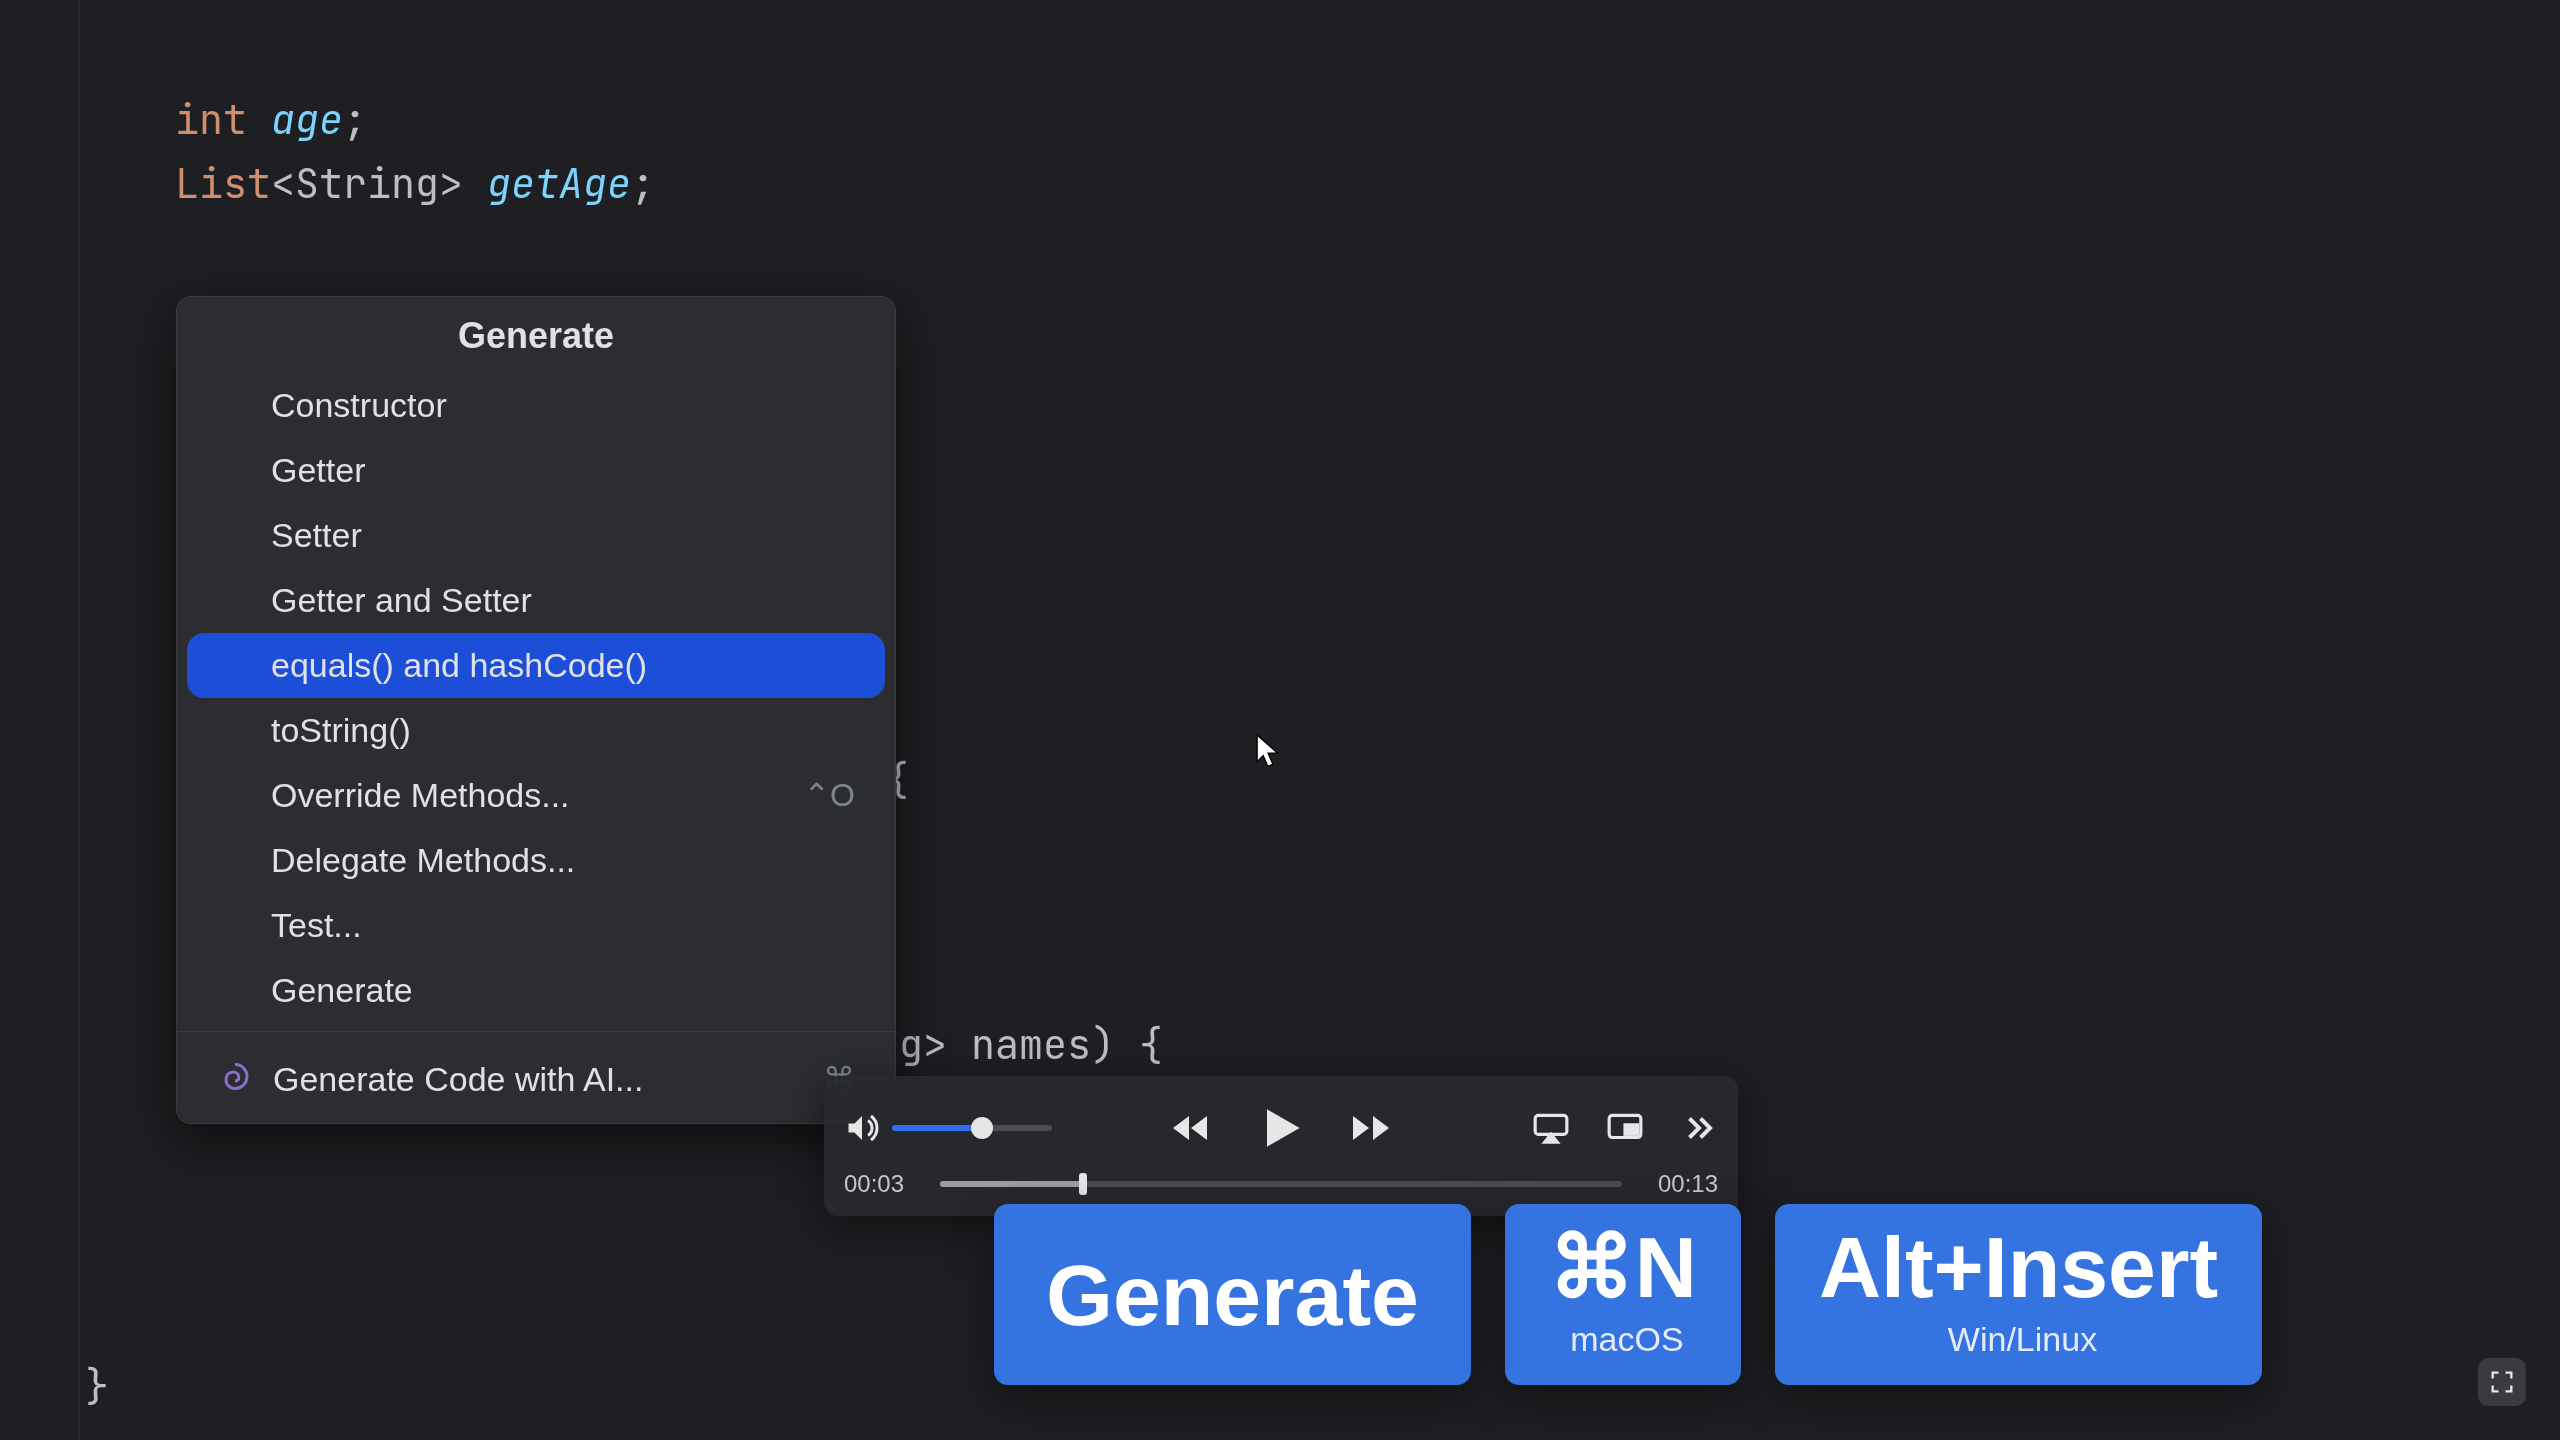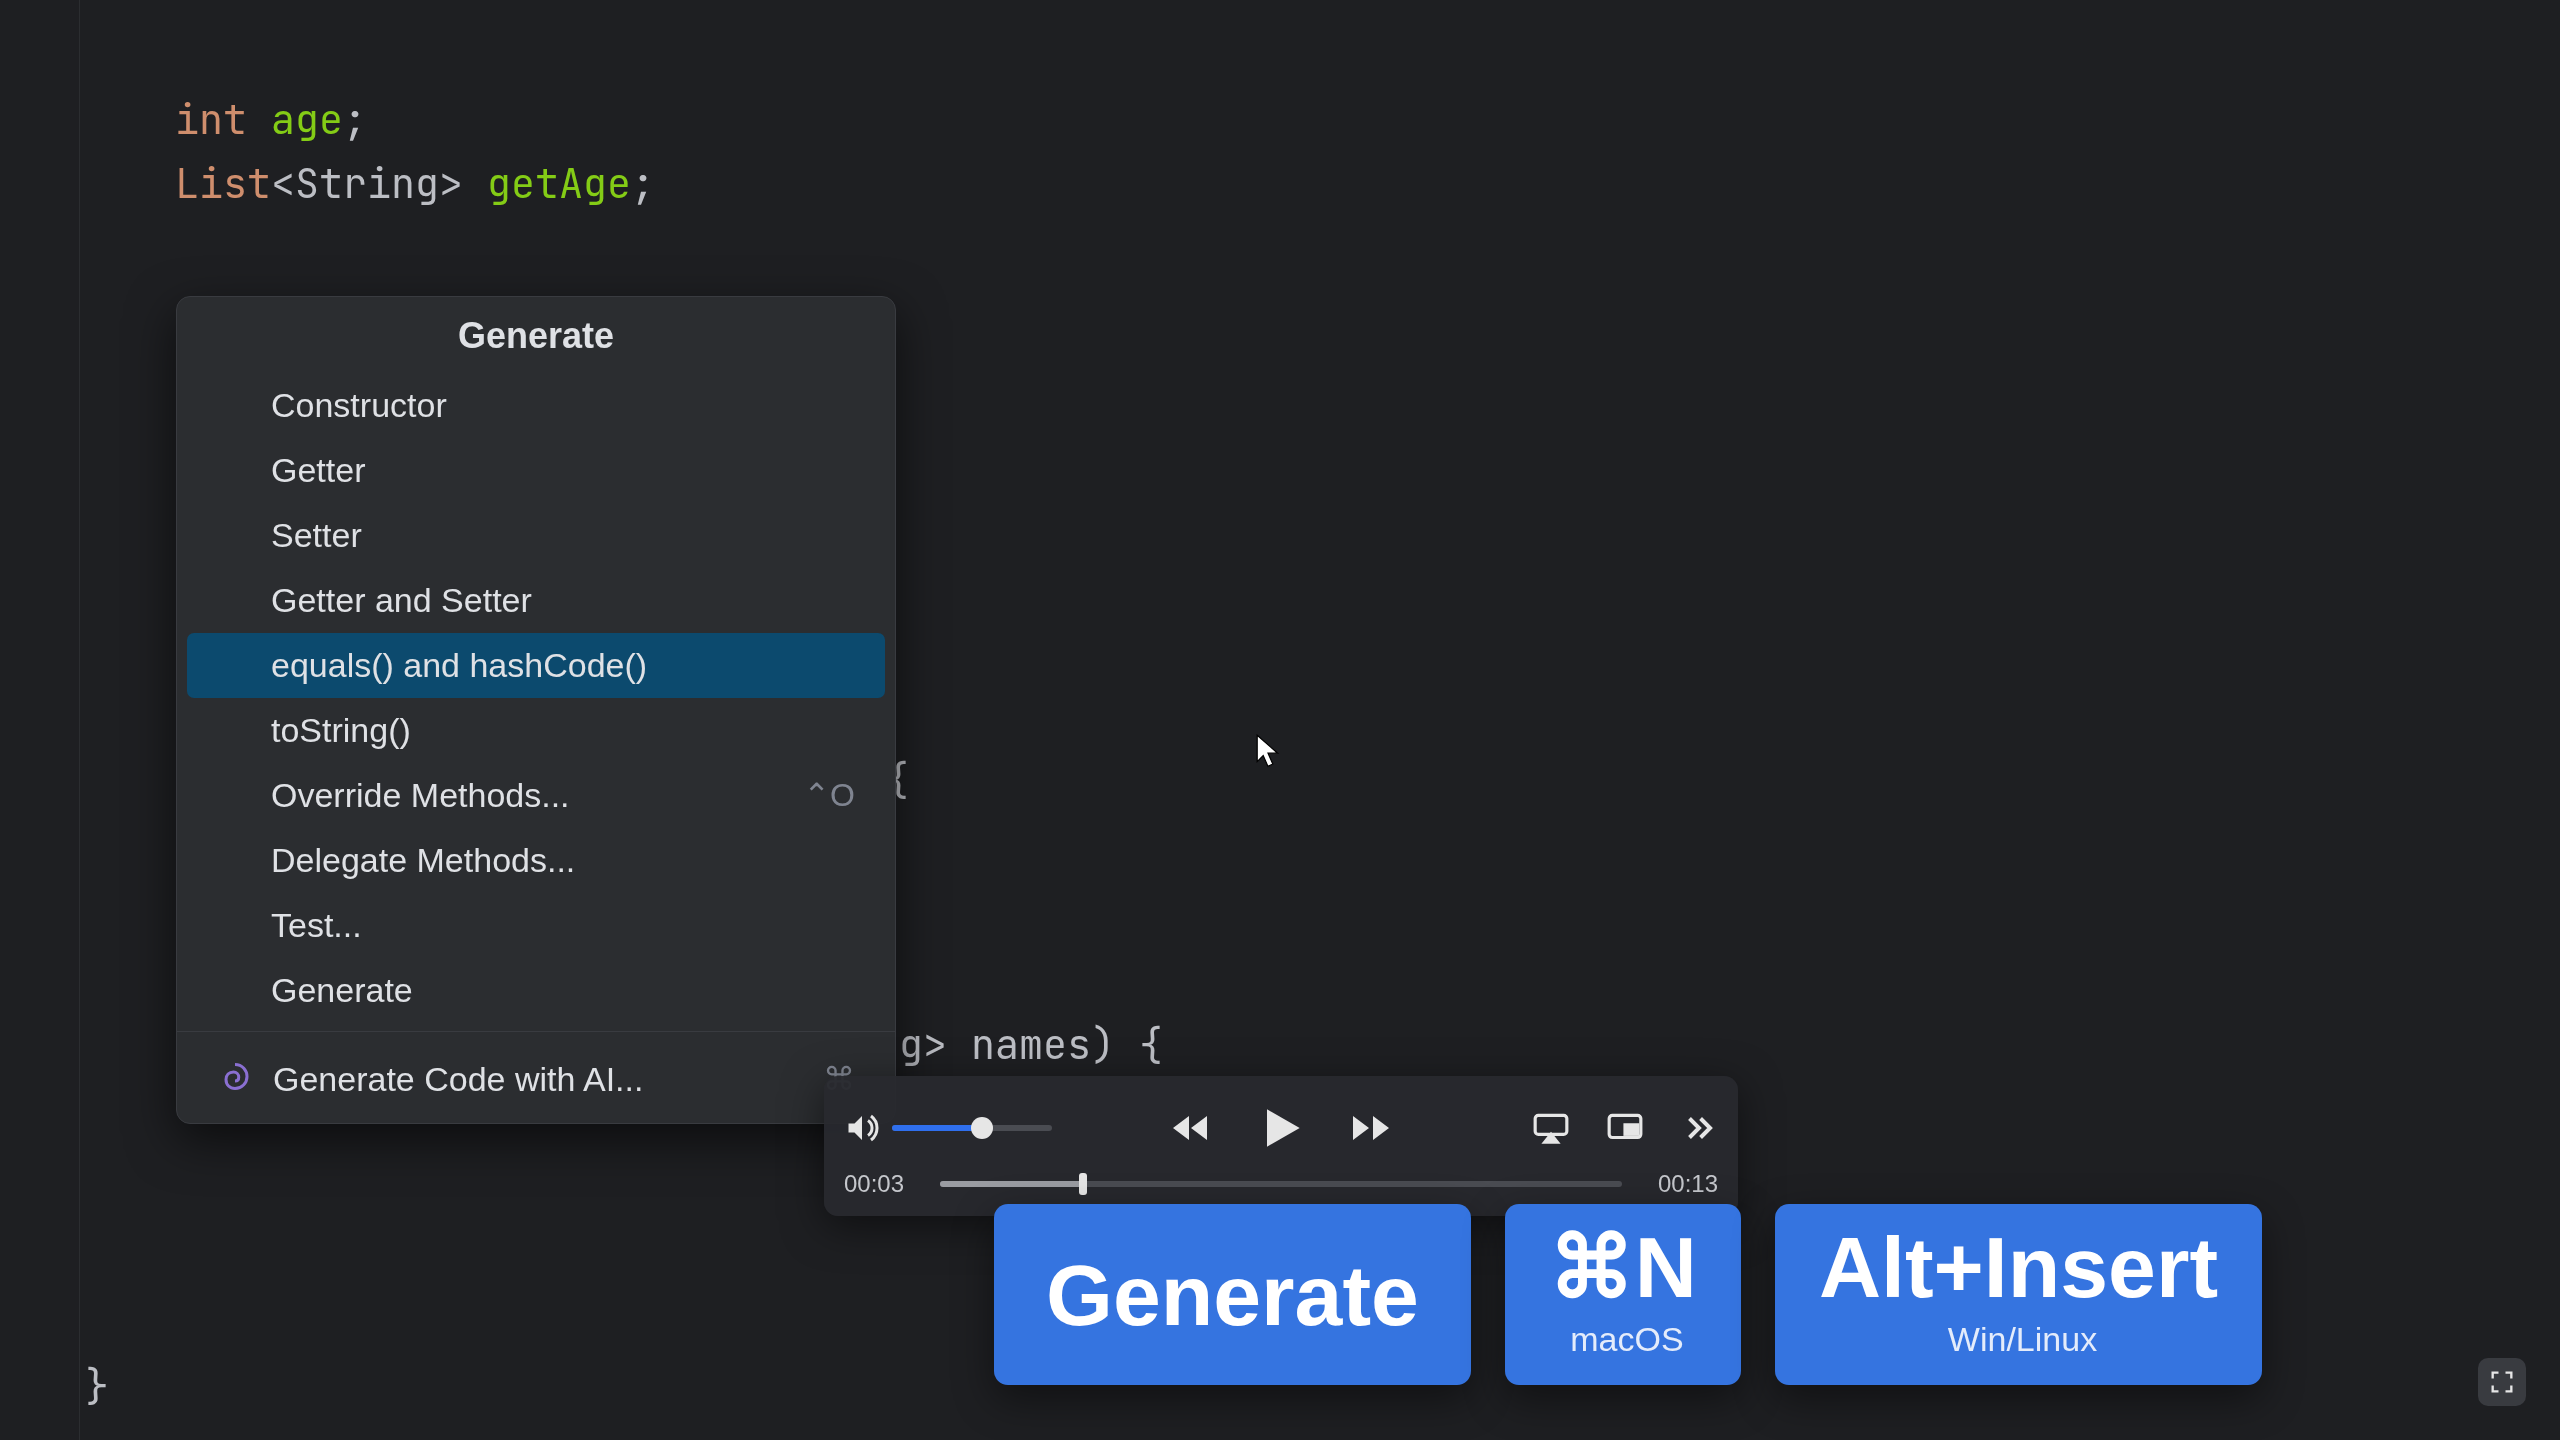--- a/index.html
+++ b/index.html
@@ -27,21 +27,21 @@
     border-right: 1px solid #2b2d30;
   }
   .code {
     position: absolute;
     left: 175px;
     top: 24px;
     white-space: pre;
   }
   .code .kw   { color: #cf8e6d; }
   .code .type { color: #cf8e6d; }
-  .code .id   { color: #84cc16; }
+  .code .id   { color: #7dd3fc; font-style: italic; }
   .code .fn   { color: #9aa0a6; }
   .code .punc { color: #bcbec4; }
   .code .generic { color: #bcbec4; }
   .code .dim  { color: #bcbec4; }
   .code .brace-end {
     position: absolute;
     left: -90px;
     top: 1330px;
   }
   .code .partial1 { position: absolute; left: 710px; top: 724px; }
@@ -69,22 +69,22 @@
   }
   .popup-item {
     display: flex;
     justify-content: space-between;
     font-size: 34px;
     color: #dfe1e5;
     padding: 13px 40px 13px 94px;
     cursor: default;
   }
   .popup-item.selected {
-    background: #0c4a6e;
-    border-radius: 7px;
+    background: #1d4ed8;
+    border-radius: 17px;
     margin: 0 10px;
     padding-left: 84px;
     padding-right: 30px;
   }
   .popup-item .shortcut {
     color: #7f8490;
     font-size: 32px;
   }
   .popup-sep {
     height: 1px;

